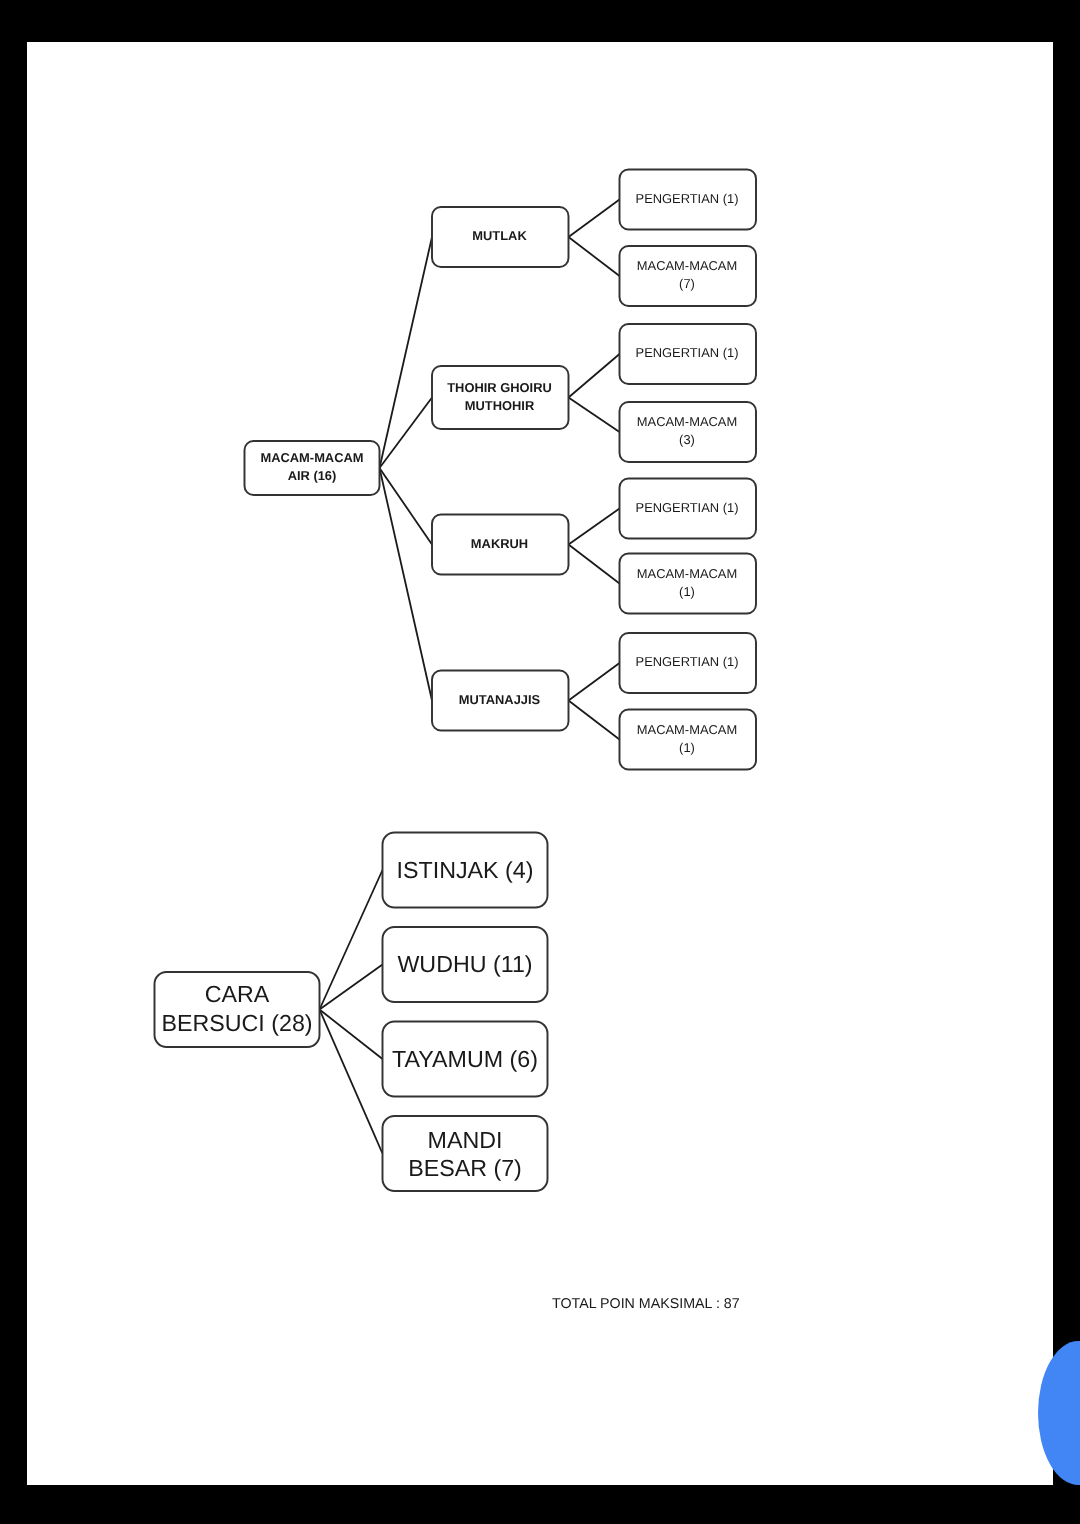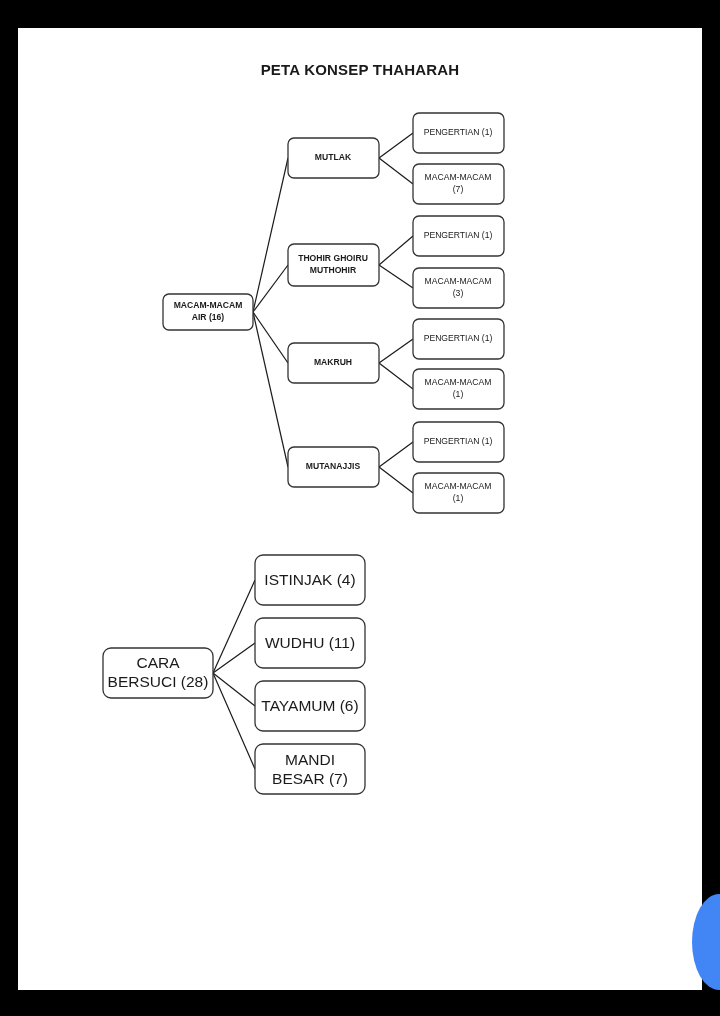--- a/index.html
+++ b/index.html
@@ -75,21 +75,20 @@
     border-radius:50% / 50%;
   }
 </style>
 </head>
 <body>
 
 <div id="screen">
 
   <div id="page">
 
-    <div id="doc-title">PETA KONSEP THAHARAH</div>
 
     <svg id="map-canvas" viewBox="0 0 684 962">
 
       <g>
 
         <g>
           <line class="link-line" x1="235" y1="284" x2="270" y2="130"></line>
           <line class="link-line" x1="235" y1="284" x2="270" y2="237"></line>
           <line class="link-line" x1="235" y1="284" x2="270" y2="335"></line>
           <line class="link-line" x1="235" y1="284" x2="270" y2="439"></line>
@@ -211,18 +210,19 @@
         </g>
 
         <g>
           <rect class="node-box" x="237" y="716" width="110" height="50" rx="8" ry="8"></rect>
           <text class="node-text t-big" x="292" y="733">MANDI</text>
           <text class="node-text t-big" x="292" y="752">BESAR (7)</text>
         </g>
       </g>
     </svg>
 
+    <div id="total-line">TOTAL POIN MAKSIMAL : 87</div>
 
   </div>
 
   <div id="blue-blob"></div>
 
 </div>
 
 </body></html>

